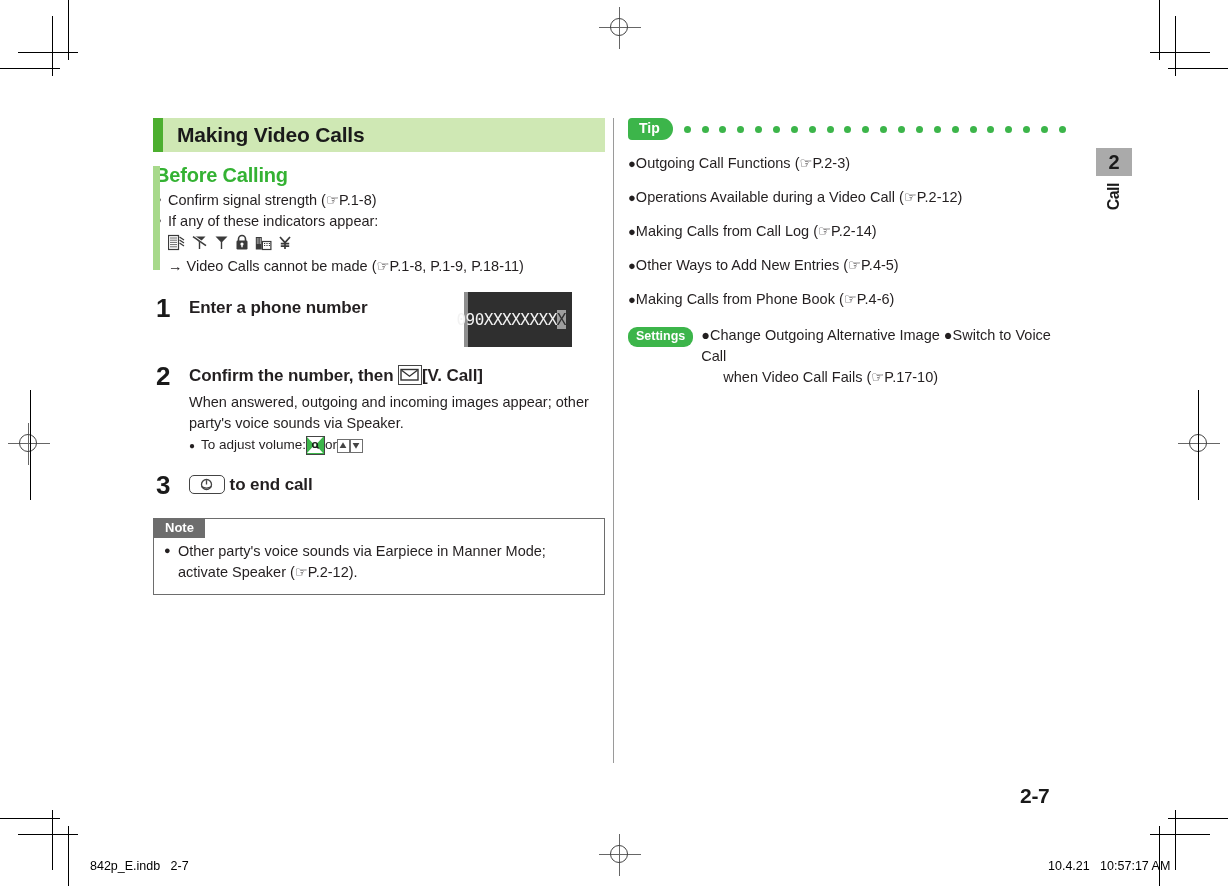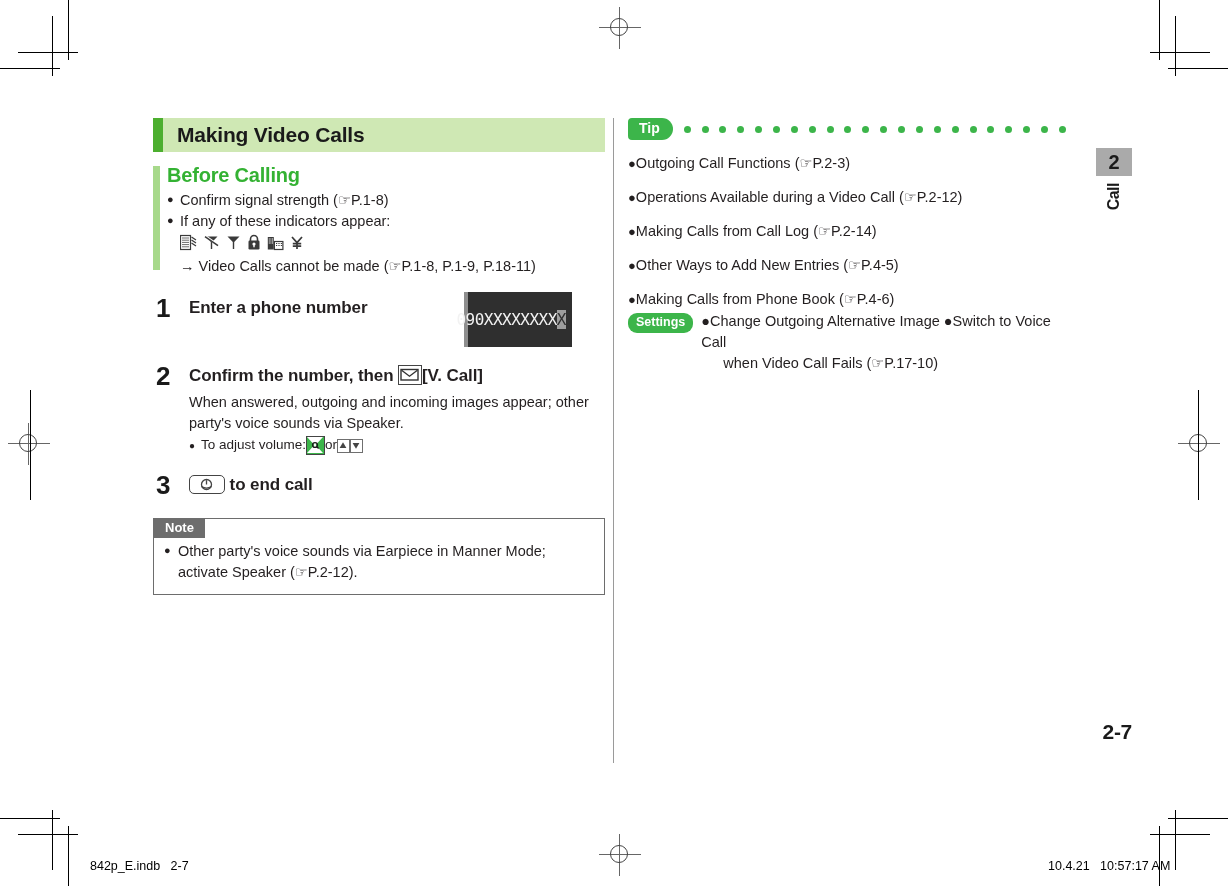--- a/index.html
+++ b/index.html
@@ -67,21 +67,21 @@
     font-weight: bold;
     letter-spacing: -0.2px;
     padding-left: 14px;
     color: #1a1a1a;
   }
 
   
   .subsec {
     position: relative;
     margin-top: 12px;
-    padding-left: 14px;
+    padding-left: 2px;
   }
   .subsec .vstripe {
     position: absolute;
     left: 0; top: 2px;
     width: 7px;
     height: 104px;
     background: #a7d98b;
   }
   .subsec h2 {
     margin: 0 0 3px 0;
@@ -251,21 +251,21 @@
   }
   .tip-item {
     font-size: 14.5px;
     line-height: 1.45;
     margin-top: 13px;
   }
   .tip-item .bigdot { font-size: 13px; }
   .settings-row {
     display: flex;
     align-items: flex-start;
-    margin-top: 1px;
+    margin-top: 15px;
   }
   .settings-badge {
     background: #3cb54a;
     color: #fff;
     font-size: 12.5px;
     font-weight: bold;
     padding: 1px 8px 2px 8px;
     border-radius: 9px;
     line-height: 1.35;
     flex: 0 0 auto;
@@ -300,23 +300,22 @@
     color: #1a1a1a;
     writing-mode: vertical-rl;
     transform: rotate(180deg);
     display: inline-block;
     letter-spacing: -0.5px;
   }
 
   
   .folio {
     position: absolute;
-    left: 1020px; top: 720px;
+    left: 1020px; top: 784px;
     width: 112px;
-    text-align: right;
     font-size: 21px;
     font-weight: bold;
     color: #1a1a1a;
     letter-spacing: -0.3px;
   }
 
   
   .slug-left {
     position: absolute;
     left: 90px; top: 859px;

